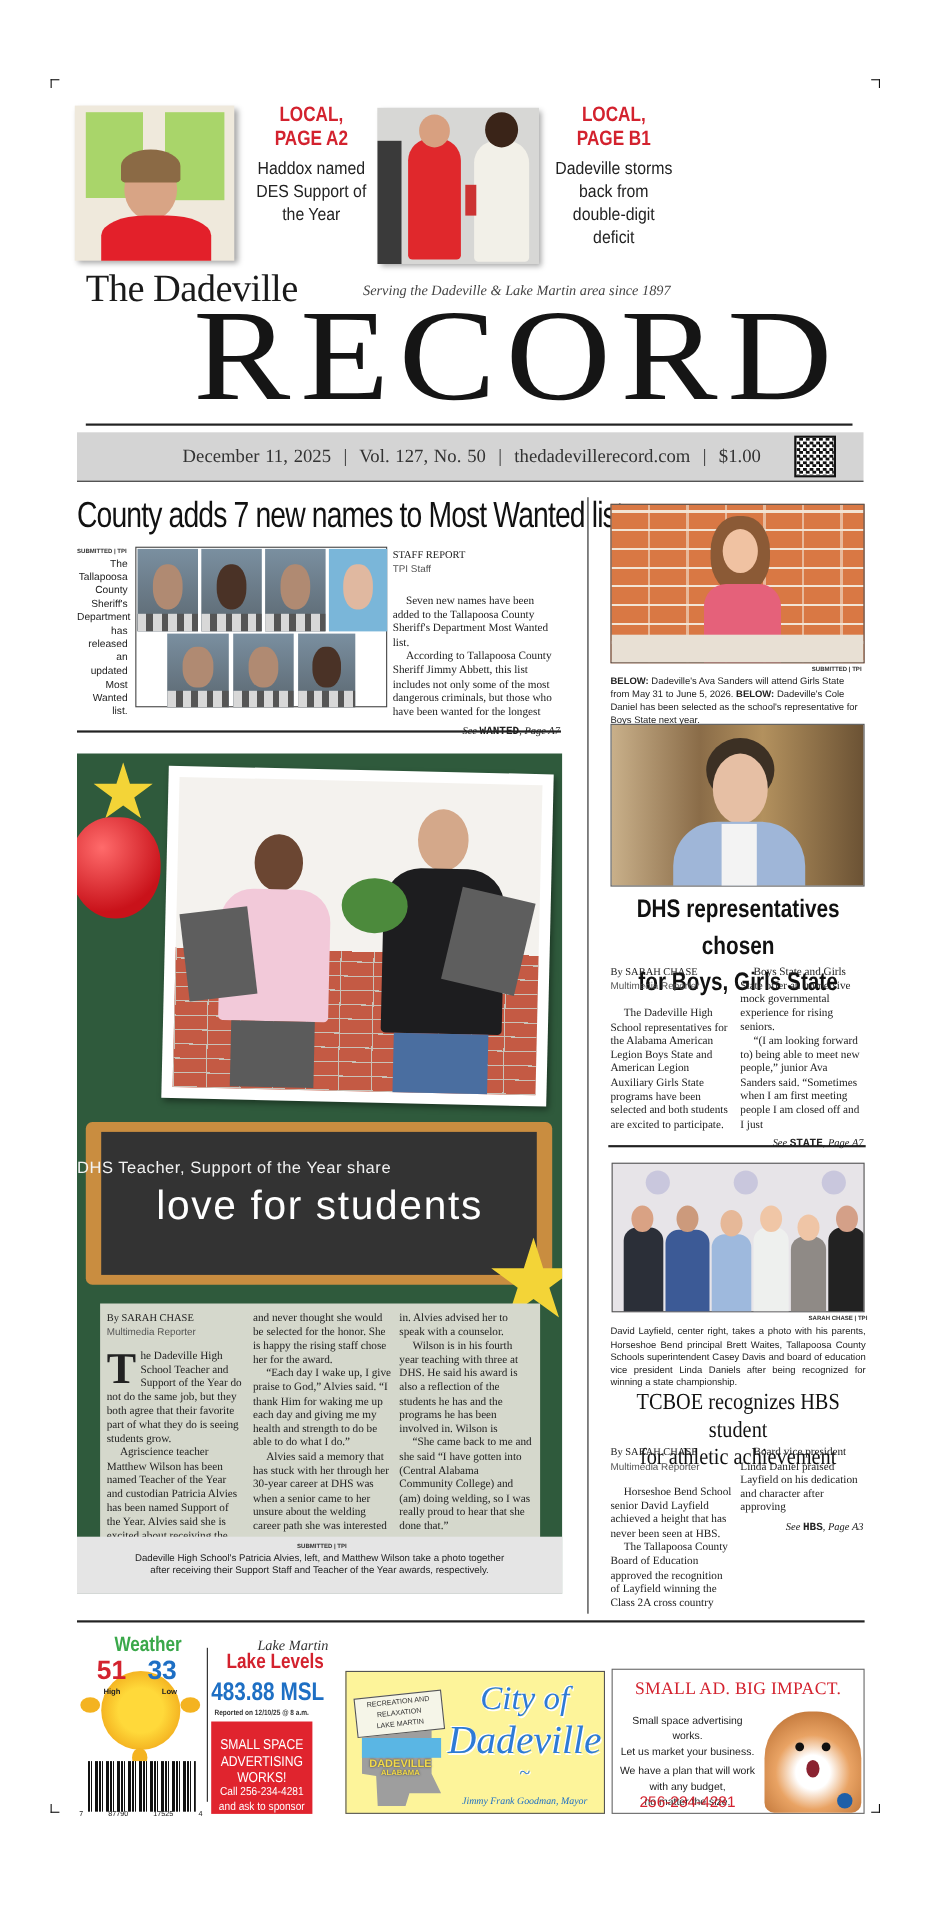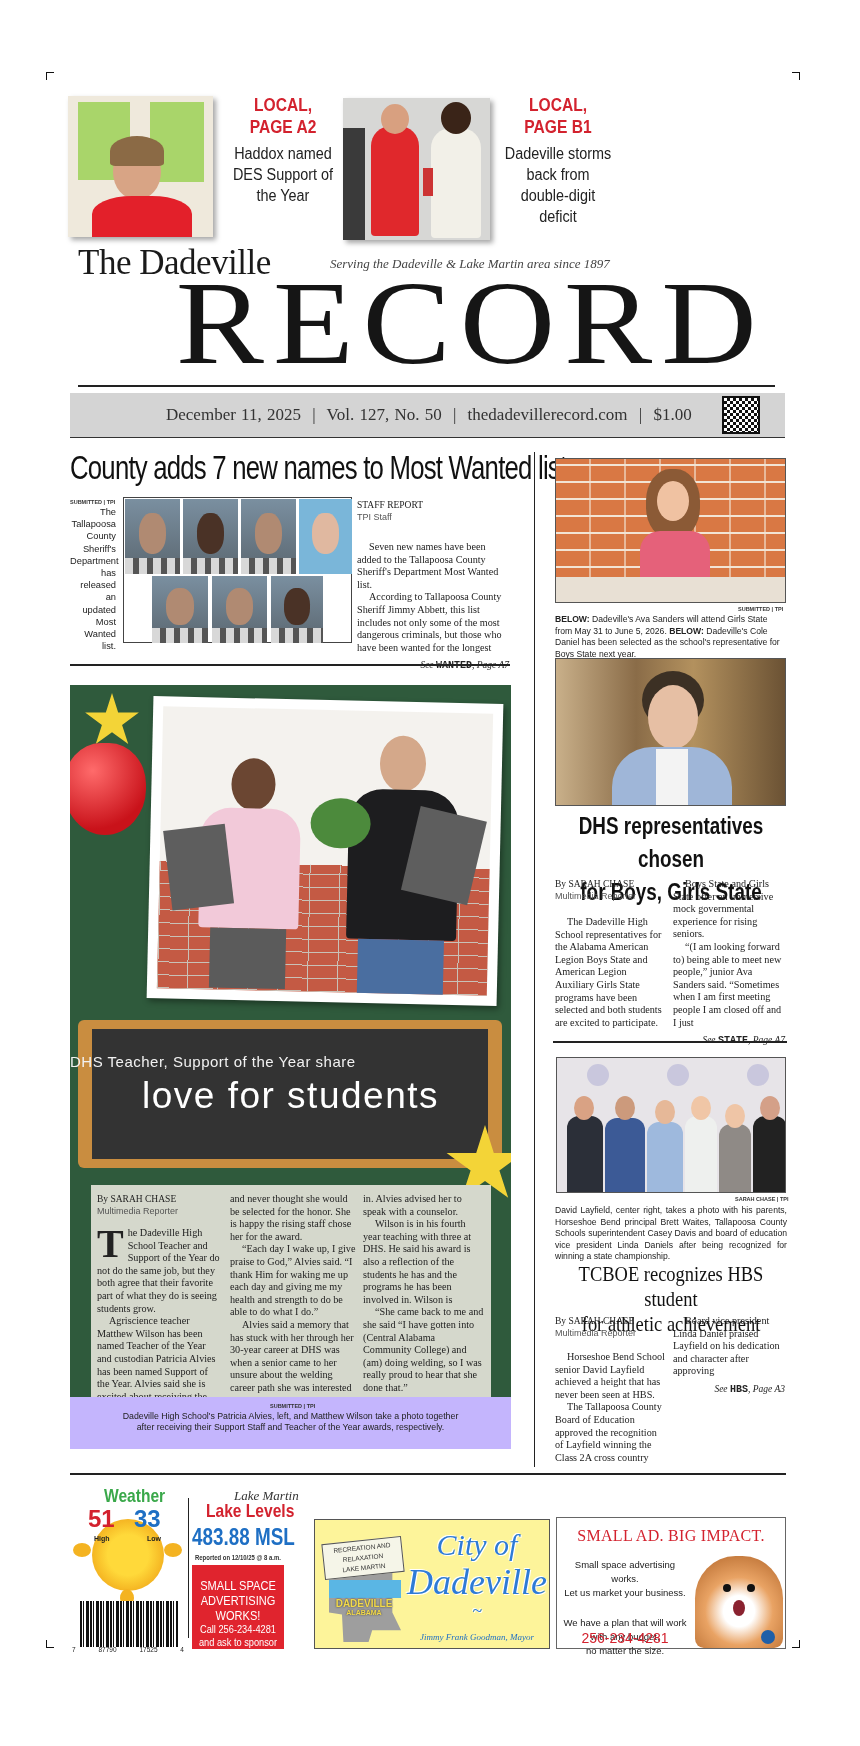--- a/index.html
+++ b/index.html
@@ -159,21 +159,21 @@
       <p class="bodytxt" style="text-indent:12px">Alvies said a memory that has stuck with her through her 30-year career at DHS was when a senior came to her unsure about the welding career path she was interested</p>
     </div>
     <div style="position:absolute;left:272px;top:8px;width:122px">
       <p class="bodytxt">in. Alvies advised her to speak with a counselor.</p>
       <p class="bodytxt" style="text-indent:12px">Wilson is in his fourth year teaching with three at DHS. He said his award is also a reflection of the students he has and the programs he has been involved in. Wilson is</p>
       <p class="bodytxt" style="text-indent:12px">“She came back to me and she said “I have gotten into (Central Alabama Community College) and (am) doing welding, so I was really proud to hear that she done that.”</p>
       <div class="jump" style="margin-top:8px"><span>See</span> <b>TEACHER</b><span>, Page A7</span></div>
     </div>
   </div>
 
-  <div style="position:absolute;left:0;top:712px;width:441px;height:52px;background:#c4b5fd">
+  <div style="position:absolute;left:0;top:712px;width:441px;height:52px;background:#e5e5e5">
     <div class="sans" style="position:absolute;left:200px;top:6px;font-size:5.5px;font-weight:bold;color:#333">SUBMITTED | TPI</div>
     <div class="sans" style="position:absolute;left:0;top:14px;width:441px;text-align:center;font-size:8.8px;color:#222">Dadeville High School's Patricia Alvies, left, and Matthew Wilson take a photo together</div>
     <div class="sans" style="position:absolute;left:0;top:25px;width:441px;text-align:center;font-size:8.8px;color:#222">after receiving their Support Staff and Teacher of the Year awards, respectively.</div>
   </div>
 </div>
 
 <div class="photo" style="left:555px;top:458px;width:231px;height:145px;background:repeating-linear-gradient(0deg,#f2e4d4 0 2px,#d97844 2px 17px),#d97844;border:1px solid #555">
   <div style="position:absolute;left:0;top:0;width:100%;height:100%;background:repeating-linear-gradient(90deg,transparent 0 33px,#f2e4d4 33px 35px);opacity:.6"></div>
   <div style="position:absolute;left:90px;top:10px;width:54px;height:70px;border-radius:45%;background:#8b5a36"></div>
   <div style="position:absolute;left:101px;top:22px;width:32px;height:40px;border-radius:50%;background:#f0c2a2"></div>
@@ -297,21 +297,21 @@
     <div style="font-size:18px;line-height:18px">~</div>
   </div>
   <div class="ser" style="position:absolute;left:92px;top:112px;width:140px;text-align:center;font-style:italic;font-size:9px;color:#1e6fc4;white-space:nowrap">Jimmy Frank Goodman, Mayor</div>
 </div>
 
 <div class="abs" style="left:556px;top:1517px;width:230px;height:132px;background:#fff;border:1.5px solid #666">
   <div class="ser" style="position:absolute;left:0;top:9px;width:228px;text-align:center;font-size:16px;color:#d3222e;letter-spacing:.3px;white-space:nowrap">SMALL AD. BIG IMPACT.</div>
   <div class="sans" style="position:absolute;left:4px;top:40px;width:128px;text-align:center;font-size:9.5px;line-height:14px;color:#222">
     <div>Small space advertising works.</div>
     <div>Let us market your business.</div>
-    <div style="margin-top:16px">We have a plan that will work</div>
+    <div style="margin-top:4px">We have a plan that will work</div>
     <div>with any budget,</div>
     <div>no matter the size.</div>
   </div>
   <div class="sans" style="position:absolute;left:4px;top:112px;width:128px;text-align:center;font-size:14px;color:#d3222e">256-234-4281</div>
   <div style="position:absolute;left:138px;top:38px;width:88px;height:92px;border-radius:46% 46% 10% 10%;background:radial-gradient(circle at 50% 60%,#fff 0 22%,#e9a364 48%,#c57b3e 80%)">
     <div style="position:absolute;left:28px;top:28px;width:8px;height:8px;border-radius:50%;background:#111"></div>
     <div style="position:absolute;left:52px;top:28px;width:8px;height:8px;border-radius:50%;background:#111"></div>
     <div style="position:absolute;left:38px;top:44px;width:12px;height:16px;border-radius:50%;background:#8a2230"></div>
   </div>
   <div style="position:absolute;left:204px;top:112px;width:14px;height:14px;border-radius:50%;background:#1e5fa8"></div>

